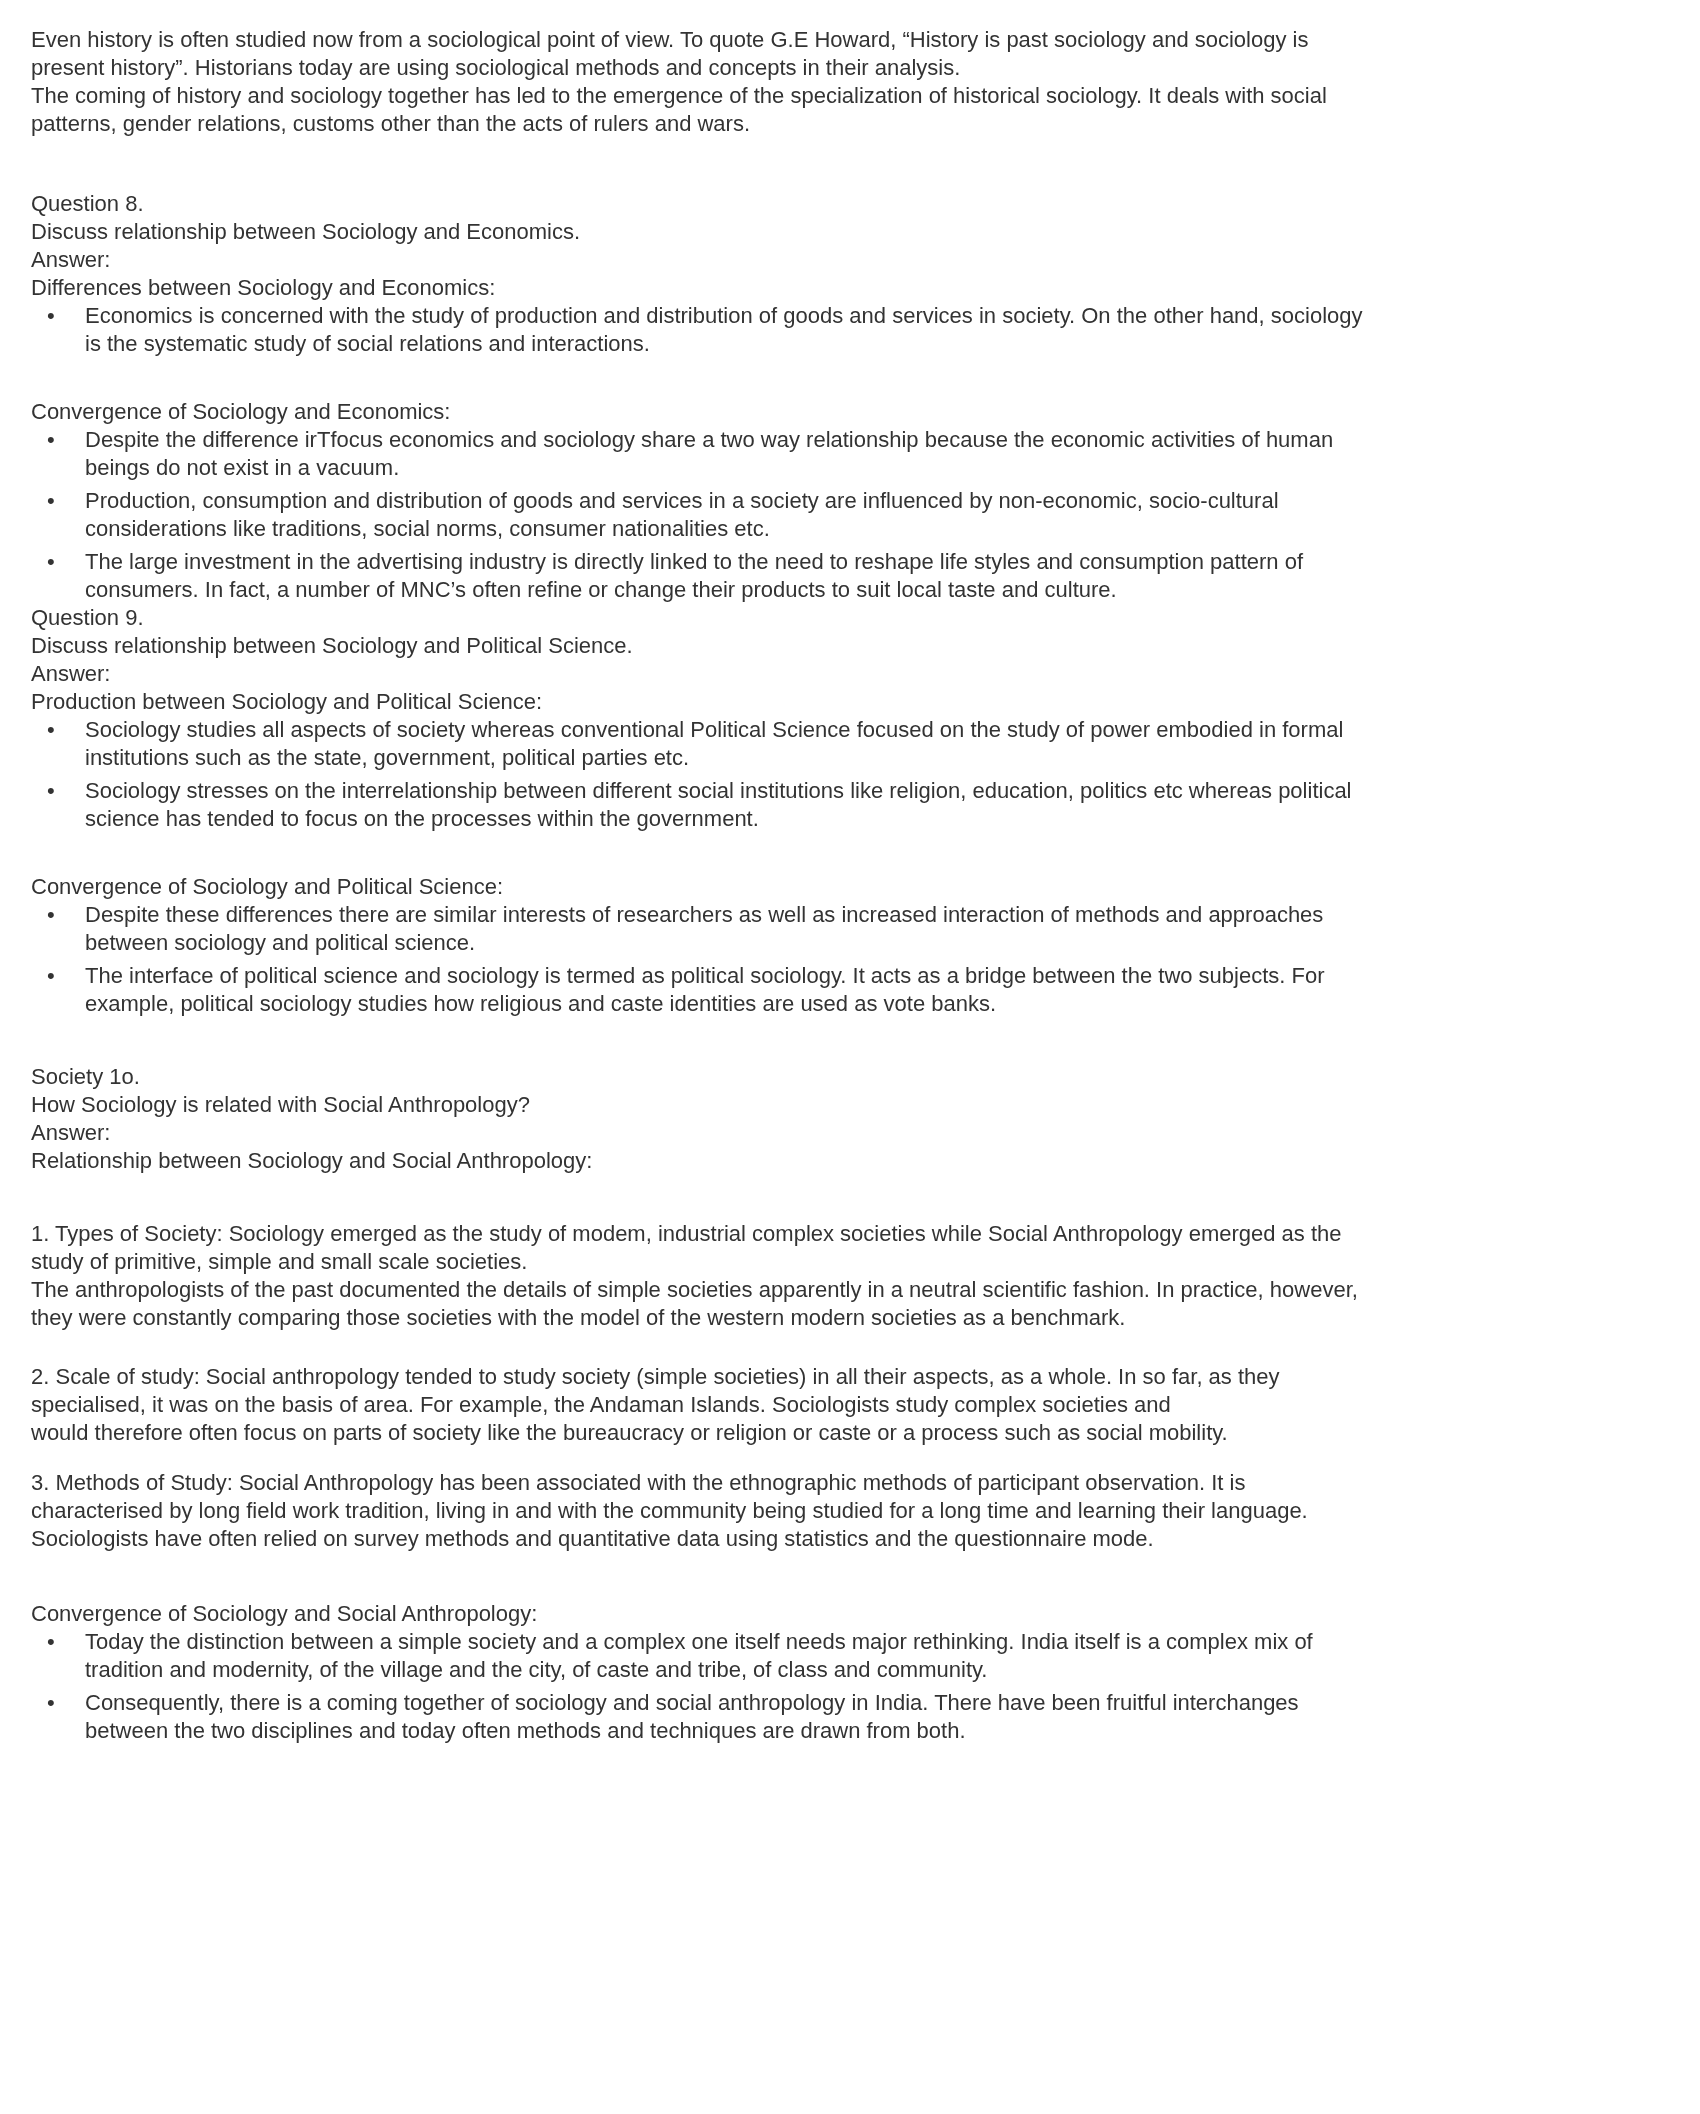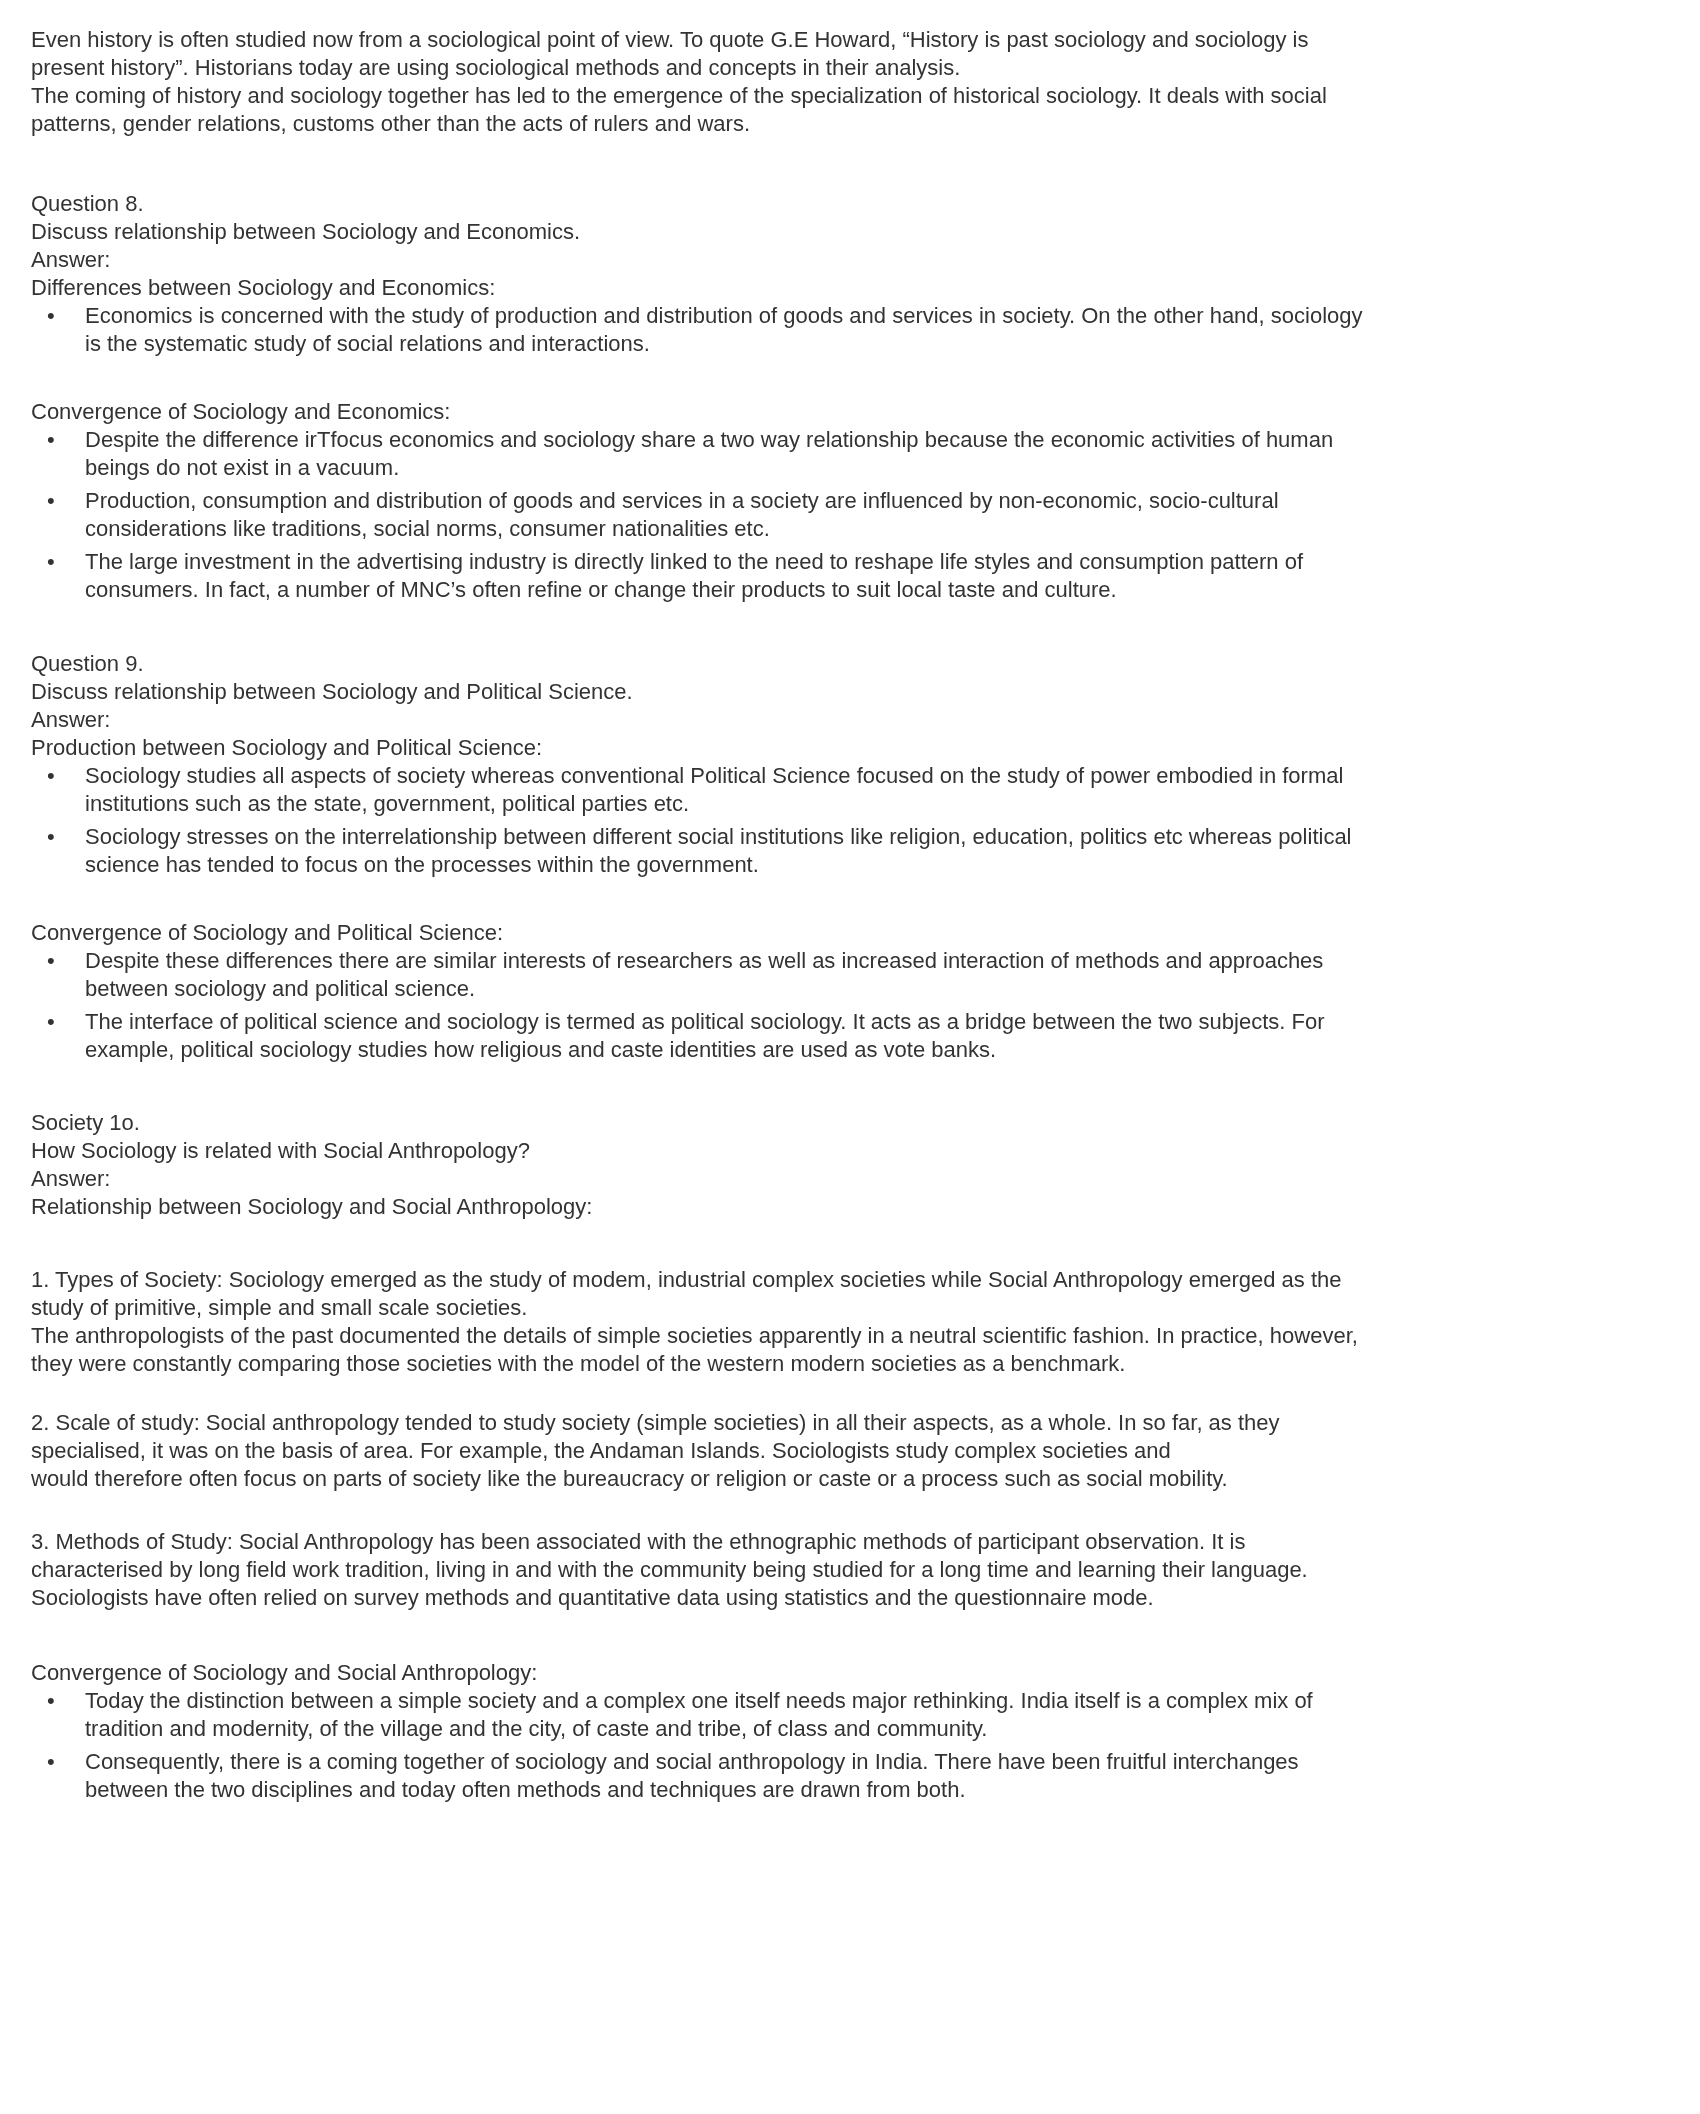--- a/index.html
+++ b/index.html
@@ -33,28 +33,28 @@
     content: "\2022";
     position: absolute;
     left: 16px;
     top: 0;
   }
   
   .mt-q8    { margin-top: 52px; }
   .mt-list1 { margin-top: 55px; }
   .mt-conv1 { margin-top: 40px; }
   .mt-list2 { margin-top: 47px; }
-  .mt-q9    { margin-top: 46px; }
+  .mt-q9    { }
   .mt-list3 { margin-top: 47px; }
   .mt-conv2 { margin-top: 40px; }
   .mt-list4 { margin-top: 44px; }
   .mt-q10   { margin-top: 45px; }
   .mt-pt1   { margin-top: 45px; }
   .mt-pt2   { margin-top: 31px; }
-  .mt-pt3   { margin-top: 35px; }
+  .mt-pt3   { margin-top: 22px; }
   .mt-conv3 { margin-top: 47px; }
   .mt-list5 { margin-top: 44px; }
 </style>
 </head>
 <body style="color: rgb(51, 51, 51); background: rgb(255, 255, 255);">
 
 <div class="page">
 
   <p class="para">Even history is often studied now from a sociological point of view. To quote G.E Howard, “History is past sociology and sociology is present history”. Historians today are using sociological methods and concepts in their analysis.</p>
   <p class="para">The coming of history and sociology together has led to the emergence of the specialization of historical sociology. It deals with social patterns, gender relations, customs other than the acts of rulers and wars.</p>

